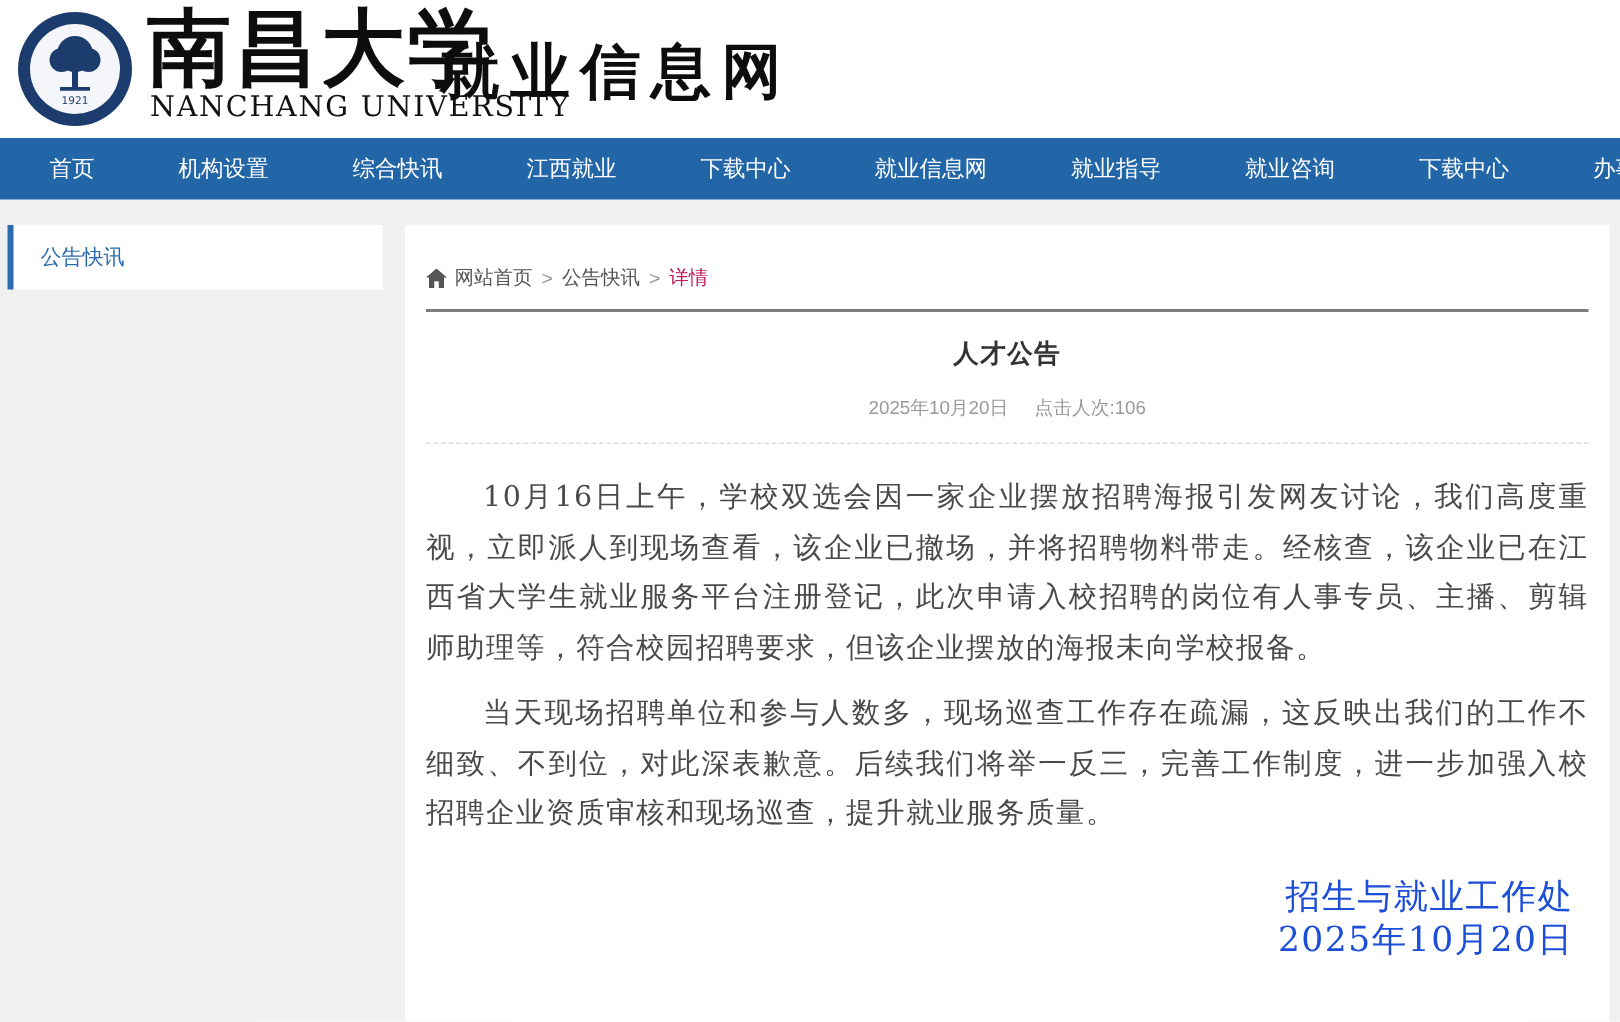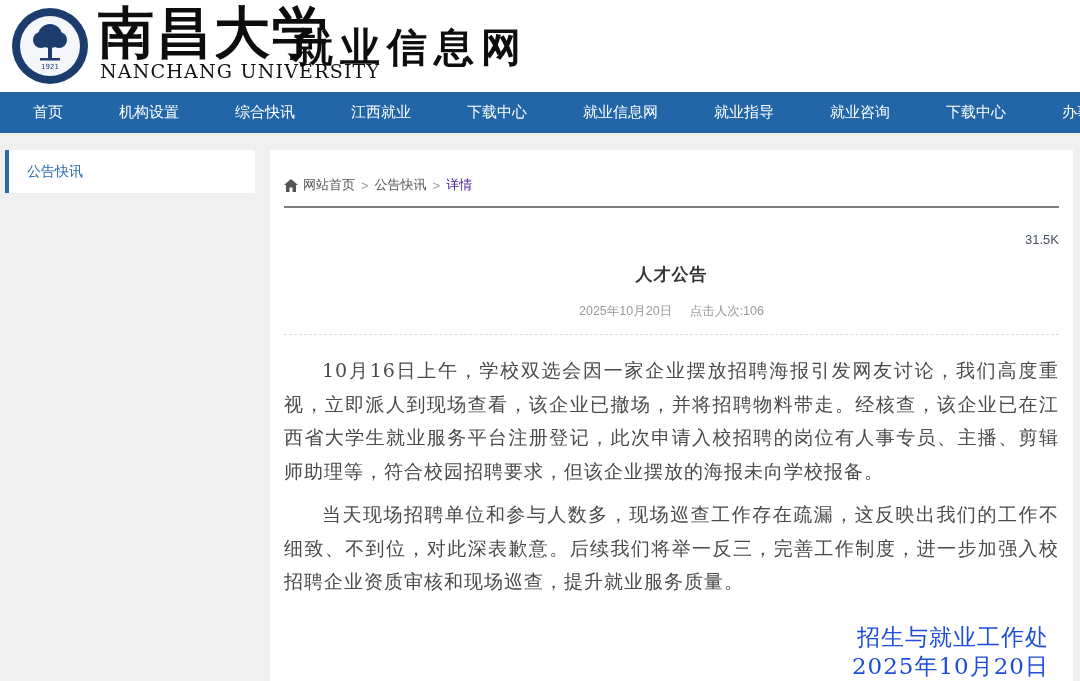--- a/index.html
+++ b/index.html
@@ -59,21 +59,21 @@
     position: absolute; left: 270px; top: 150px; width: 803px; height: 531px;
     background: #ffffff; padding: 0 14px;
   }
   .breadcrumb {
     margin-top: 26px; display: flex; align-items: center;
     font-size: 13px; color: #555;
   }
   .breadcrumb .home-icon { margin-right: 5px; display: inline-flex; }
   .bc-link { cursor: pointer; color: #555; }
   .bc-sep { margin: 0 6px; color: #999; }
-  .bc-current { color: #4c1d95; }
+  .bc-current { color: #be185d; }
   .bc-underline { border-bottom: 2px solid #7d7d7d; margin-top: 12px; }
 
   .views-count {
     text-align: right; font-size: 13px; color: #47525e; margin-top: 24px;
   }
   .article-title {
     text-align: center; font-size: 17px; font-weight: bold; color: #333;
     margin-top: 16px; letter-spacing: 1px;
   }
   .article-meta {
@@ -146,21 +146,20 @@
         </svg>
       </span>
       <span class="bc-link">网站首页</span>
       <span class="bc-sep">&gt;</span>
       <span class="bc-link">公告快讯</span>
       <span class="bc-sep">&gt;</span>
       <span class="bc-current">详情</span>
     </div>
     <div class="bc-underline"></div>
 
-    <div class="views-count">31.5K</div>
 
     <div class="article-title">人才公告</div>
 
     <div class="article-meta">
       <span class="meta-date">2025年10月20日</span>
       <span class="meta-hits">点击人次:106</span>
     </div>
 
     <div class="dashed-sep"></div>
 

